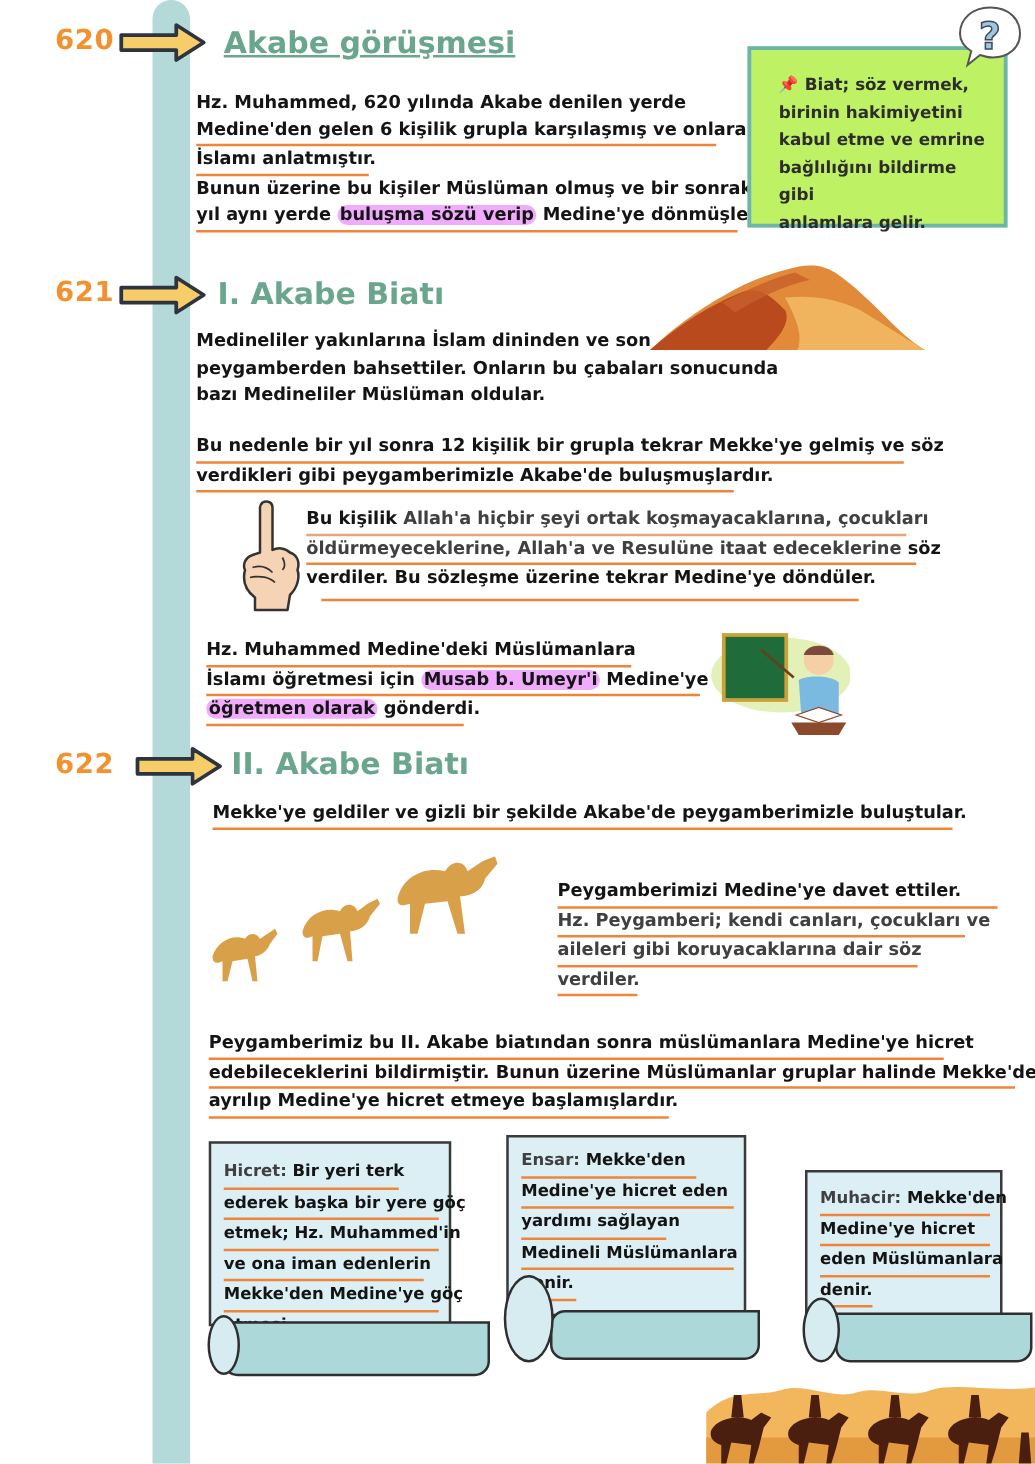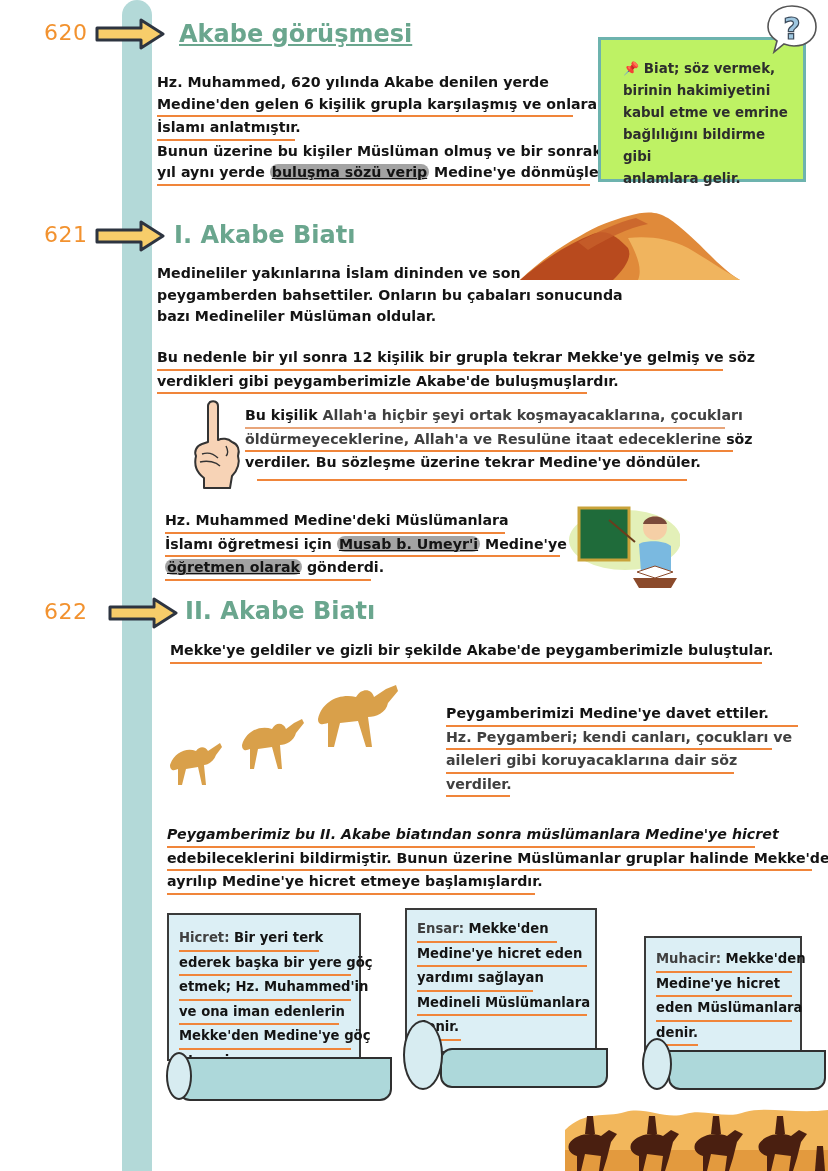--- a/index.html
+++ b/index.html
@@ -3,27 +3,27 @@
 <meta charset="utf-8">
 <style>
   * { box-sizing: border-box; margin: 0; padding: 0; }
   html, body { width: 828px; height: 1171px; background: #ffffff; overflow: hidden; }
   body { position: relative; font-family: "DejaVu Sans", sans-serif; color: #1a1a1a; }
   .abs { position: absolute; }
   .timeline-bar {
     position: absolute; left: 122px; top: 0; width: 30px; height: 1171px;
     background: #b3d9d8; border-radius: 15px 15px 0 0;
   }
-  .year { position: absolute; font-weight: normal; font-size: 22px; color: #f2922f; font-family: "DejaVu Sans", sans-serif; letter-spacing: 0.5px; }
+  .year { position: absolute; font-weight: bold; font-size: 22px; color: #f2922f; font-family: "DejaVu Sans", sans-serif; letter-spacing: 0.5px; }
   .arrow { position: absolute; }
   .heading { position: absolute; font-weight: bold; font-size: 24px; color: #6aa68e; font-family: "DejaVu Sans", sans-serif; }
   .para { position: absolute; font-size: 14.2px; line-height: 21.5px; font-weight: bold; color: #141414; }
   .line { display: block; white-space: nowrap; }
   .ul { border-bottom: 2px solid #f0853a; padding-bottom: 0px; }
-  .hl { background: #a3a3a3; border-radius: 8px; padding: 0 2px; text-decoration: underline; }
+  .hl { background: #f0abfc; border-radius: 8px; padding: 0 2px; }
   .orange { color: #404040; }
   .note-box {
     position: absolute; left: 598px; top: 37px; width: 208px; height: 145px;
     background: #bef264; border: 3px solid #6db3ae; padding: 18px 12px 10px 22px;
     font-size: 13.4px; line-height: 22px; font-weight: bold; color: #2d2d2d;
   }
   .pin { color: #e0463a; font-size: 13px; }
   .scroll {
     position: absolute; background: #dceff5; border: 2px solid #3a3a3a;
     font-size: 13.2px; line-height: 22.5px; font-weight: bold; color: #141414;
@@ -156,21 +156,21 @@
 </svg>
 
 <div class="para" style="left:446px; top:703px;">
   <span class="line ul" style="width:352px;">Peygamberimizi Medine'ye davet ettiler.</span>
   <span class="line ul orange" style="width:326px;">Hz. Peygamberi; kendi canları, çocukları ve</span>
   <span class="line ul orange" style="width:288px;text-align:center;">aileleri gibi koruyacaklarına dair söz</span>
   <span class="line ul orange" style="width:64px;">verdiler.</span>
 </div>
 
 <div class="para" style="left:167px; top:824px;">
-  <span class="line ul" style="width:588px;font-style:italic;">Peygamberimiz bu II. Akabe biatından sonra müslümanlara Medine'ye hicret</span>
+  <span class="line ul" style="width:588px;">Peygamberimiz bu II. Akabe biatından sonra müslümanlara Medine'ye hicret</span>
   <span class="line ul" style="width:645px;">edebileceklerini bildirmiştir. Bunun üzerine Müslümanlar gruplar halinde Mekke'den</span>
   <span class="line ul" style="width:368px;">ayrılıp Medine'ye hicret etmeye başlamışlardır.</span>
 </div>
 
 <div class="scroll" style="left:167px; top:913px; width:194px; height:148px;">
   <div class="txt">
     <span class="line ul" style="width:140px;"><span class="orange">Hicret:</span> <span>Bir yeri terk</span></span>
     <span class="line ul">ederek başka bir yere göç</span>
     <span class="line ul">etmek; Hz. Muhammed'in</span>
     <span class="line ul" style="width:160px;">ve ona iman edenlerin</span>

